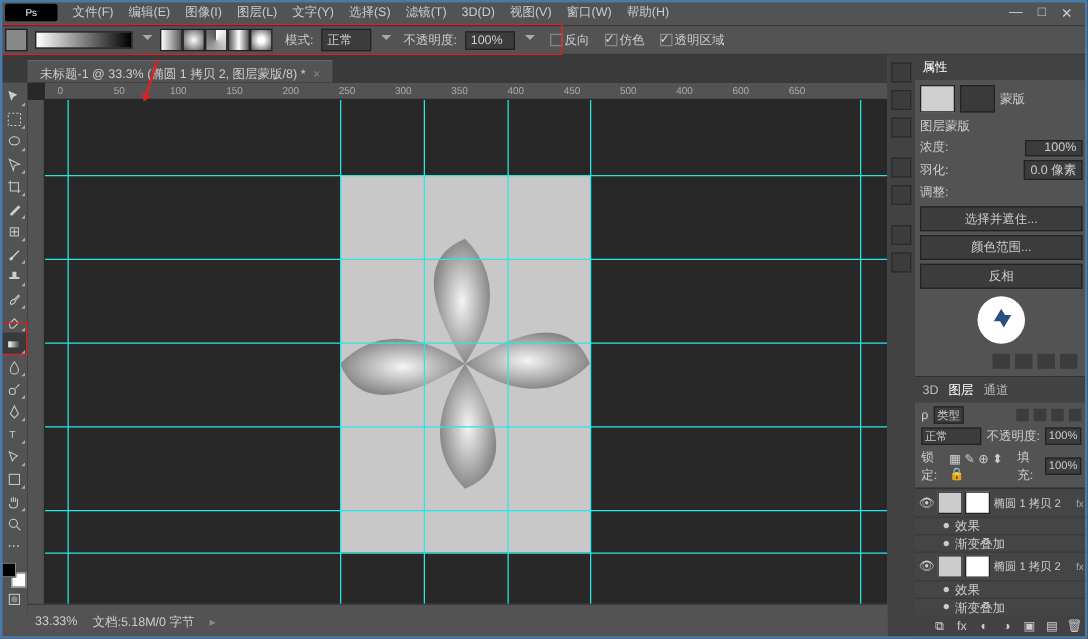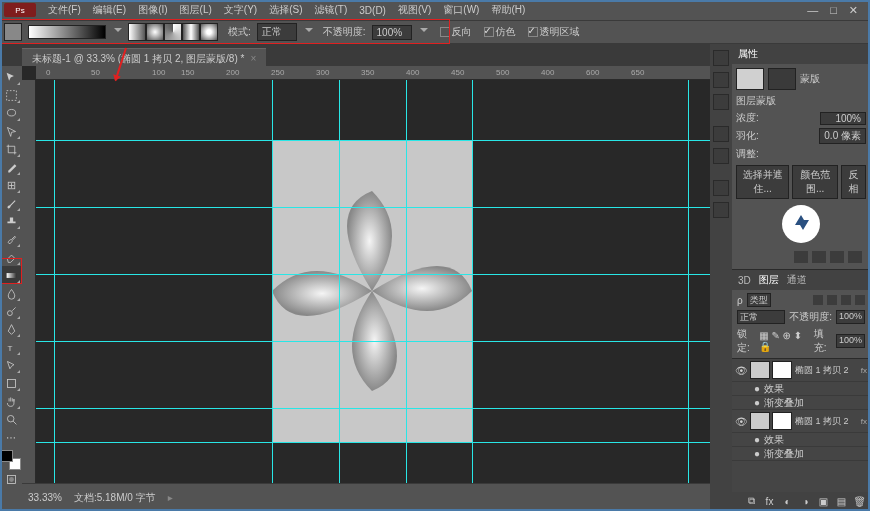--- a/index.html
+++ b/index.html
@@ -1,18 +1,18 @@
 <!DOCTYPE html>
 <html><head>
 <meta charset="utf-8">
 <style>
 *{margin:0;padding:0;box-sizing:border-box;font-family:"Microsoft YaHei",sans-serif;font-size:10px;color:#ccc;user-select:none}
 body{background:#535353;width:870px;height:511px;overflow:hidden;position:relative}
 .menubar{height:20px;background:#535353;display:flex;align-items:center;padding:0 4px;gap:0}
-.menubar .logo{width:32px;height:14px;background:#7f1d1d;border-radius:2px;margin-right:6px;display:flex;align-items:center;justify-content:center;font-size:8px;color:#fff}
+.menubar .logo{width:42px;height:14px;background:#000000;border-radius:2px;margin-right:6px;display:flex;align-items:center;justify-content:center;font-size:8px;color:#fff}
 .menubar .menu-item{padding:2px 6px;cursor:default}
 .win-controls{margin-left:auto;display:flex;gap:12px;padding-right:8px}
 .win-controls span{font-size:11px;cursor:default}
 .optionbar{height:24px;background:#535353;border-top:1px solid #3a3a3a;border-bottom:1px solid #3a3a3a;display:flex;align-items:center;padding:0 4px;gap:6px}
 .optionbar .icon-box{width:18px;height:18px;background:#3c3c3c;border:1px solid #222;display:flex;align-items:center;justify-content:center}
 .grad-preview{width:78px;height:14px;background:linear-gradient(90deg,#fff,#000);border:1px solid #222}
 .dd{width:8px;height:8px;border-left:4px solid transparent;border-right:4px solid transparent;border-top:4px solid #aaa;margin-left:2px}
 .grad-type{display:flex;gap:0}
 .grad-type .gt{width:18px;height:18px;border:1px solid #222;background:#3c3c3c}
 .opt-label{margin-left:4px}
@@ -47,21 +47,21 @@
 .panel{background:#535353;border-bottom:1px solid #2a2a2a}
 .panel-tabs{height:20px;display:flex;align-items:center;padding:0 6px;gap:8px;background:#424242}
 .panel-tabs .ptab{font-size:10px;color:#bbb}
 .panel-tabs .ptab.on{color:#fff}
 .panel-body{padding:4px 4px}
 .mask-row{display:flex;align-items:center;gap:4px;margin-bottom:4px}
 .mask-thumb{width:28px;height:22px;background:#d0d0d0;border:1px solid #222}
 .mask-thumb.dis{background:#3a3a3a}
 .prop-row{display:flex;align-items:center;justify-content:space-between;margin:3px 0;font-size:10px}
 .prop-row .val{background:#3c3c3c;border:1px solid #222;padding:0 4px;min-width:46px;text-align:right}
-.btn-row{display:flex;flex-direction:row;gap:3px;margin-top:4px}
+.btn-row{display:flex;flex-direction:column;gap:3px;margin-top:4px}
 .pbtn{background:#3c3c3c;border:1px solid #222;padding:2px 4px;text-align:center;font-size:10px}
 .avatar{width:38px;height:38px;border-radius:50%;background:#fff;margin:6px auto;display:flex;align-items:center;justify-content:center}
 .avatar svg{width:24px;height:24px}
 .icon-row{display:flex;justify-content:flex-end;gap:4px;padding:2px 4px}
 .icon-row .ii{width:14px;height:12px;background:#3c3c3c}
 .layers{flex:1;display:flex;flex-direction:column;min-height:0}
 .layers-controls{padding:3px 5px;display:flex;flex-direction:column;gap:3px;border-bottom:1px solid #2a2a2a}
 .sel-row{display:flex;gap:4px;align-items:center;font-size:9px}
 .sel-row select,.sel-row .sel{background:#3c3c3c;border:1px solid #222;color:#ccc;font-size:9px;padding:0 2px;height:14px}
 .layer-list{flex:1;overflow-y:auto;background:#454545}
@@ -275,21 +275,21 @@
         <rect x="3" y="3" width="10" height="10" fill="none" stroke="#ccc"></rect>
         <circle cx="8" cy="8" r="3" fill="#888"></circle>
       </svg>
     </div>
 </div>
 
 <div class="workspace">
   <div class="ruler-h">
     <span class="tick" style="left:10px">0</span>
     <span class="tick" style="left:55px">50</span>
-    <span class="tick" style="left:116px">100</span>
+    <span class="tick" style="left:100px">100</span>
     <span class="tick" style="left:145px">150</span>
     <span class="tick" style="left:190px">200</span>
     <span class="tick" style="left:235px">250</span>
     <span class="tick" style="left:280px">300</span>
     <span class="tick" style="left:325px">350</span>
     <span class="tick" style="left:370px">400</span>
     <span class="tick" style="left:415px">450</span>
     <span class="tick" style="left:460px">500</span>
     <span class="tick" style="left:505px">400</span>
     <span class="tick" style="left:550px">600</span>

